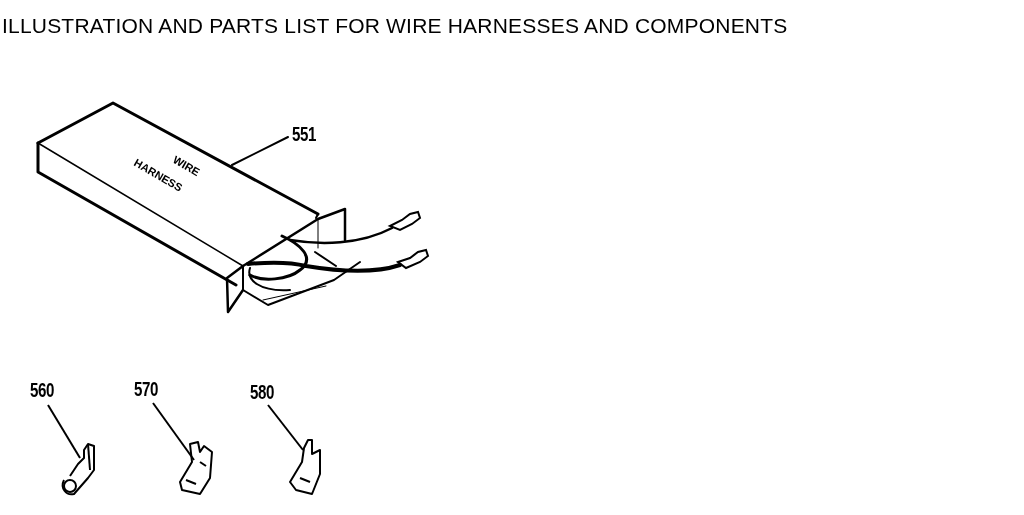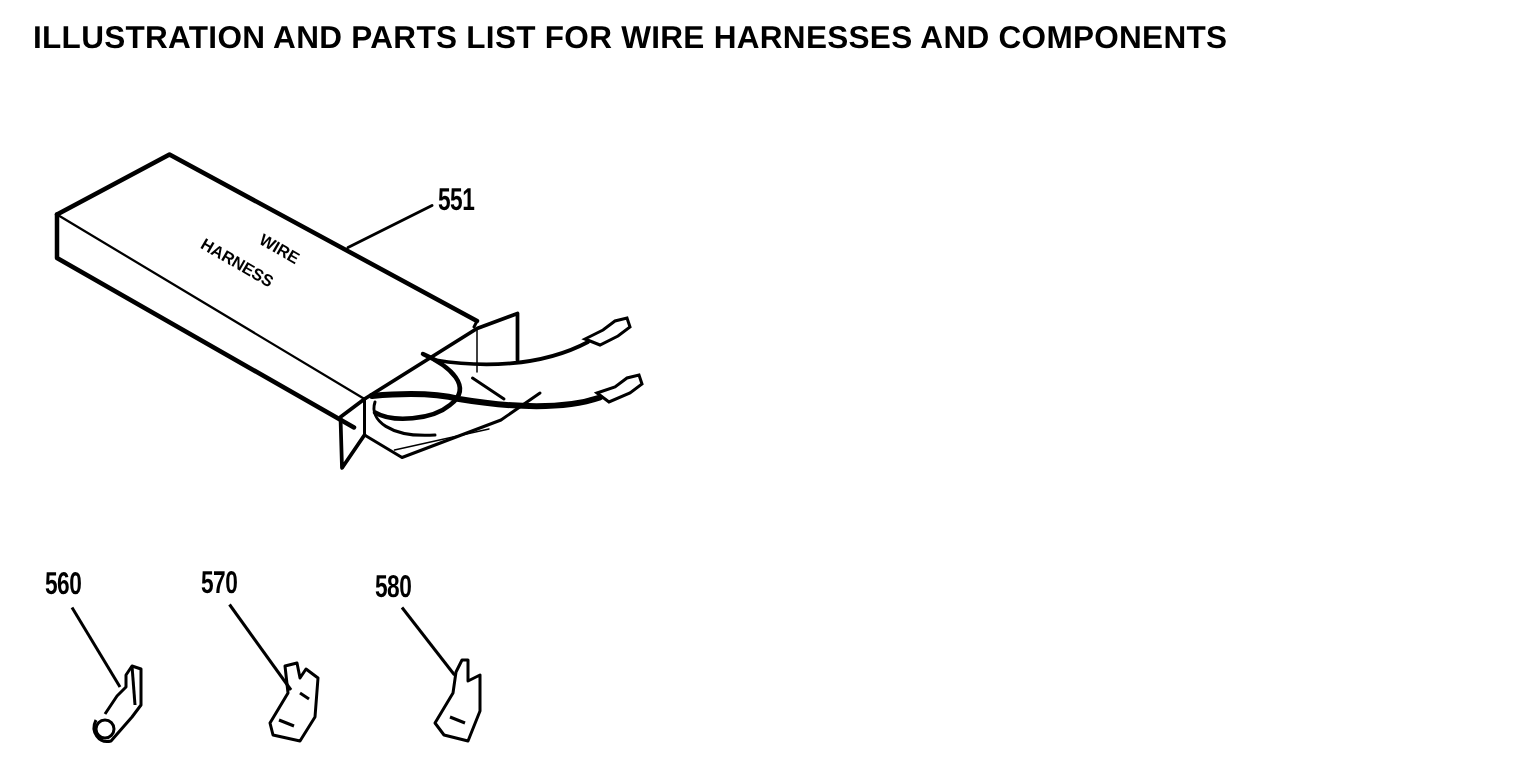--- a/index.html
+++ b/index.html
@@ -1,17 +1,17 @@
 <!DOCTYPE html>
 <html><head>
 <meta charset="utf-8">
 <style>
   html, body { margin:0; padding:0; background:#ffffff; }
   body { width:1024px; height:515px; position:relative; overflow:hidden; font-family:"Liberation Sans", sans-serif; color:#000; }
-  .title { position:absolute; left:22px; top:14px; font-size:21px; font-weight:bold; letter-spacing:0.2px; white-space:nowrap; }
+  .title { position:absolute; left:2px; top:14px; font-size:21px; font-weight:normal; letter-spacing:0.2px; white-space:nowrap; }
   .label { position:absolute; font-family:"Liberation Sans", sans-serif; font-weight:bold; font-size:21px; transform:scaleX(0.72); transform-origin:left top; letter-spacing:-0.5px; }
   svg.art { position:absolute; left:0; top:0; }
   .boxtext { font-family:"Liberation Sans", sans-serif; font-weight:bold; font-size:11px; }
 </style>
 </head>
 <body>
 
 <div class="title">ILLUSTRATION AND PARTS LIST FOR WIRE HARNESSES AND COMPONENTS</div>
 
 <svg class="art" width="1024" height="515" viewBox="0 0 1024 515">

